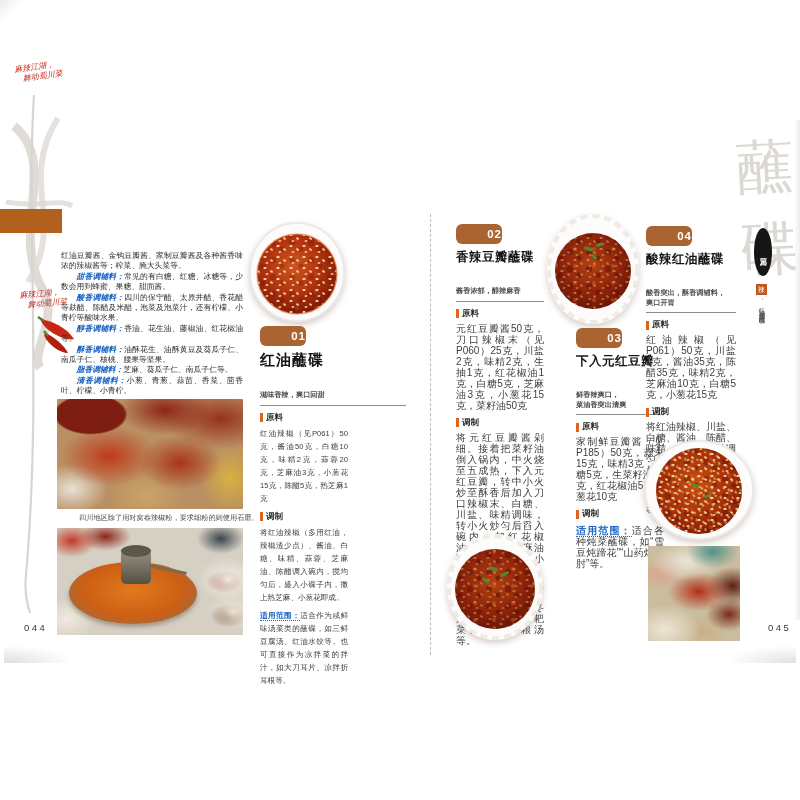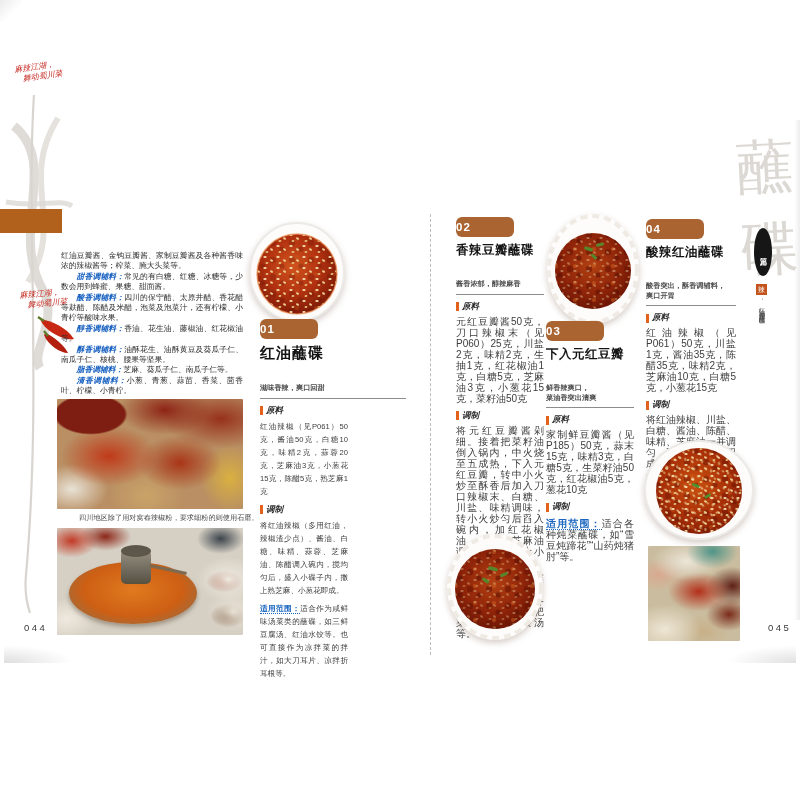--- a/index.html
+++ b/index.html
@@ -25,30 +25,30 @@
   .gutter{position:absolute;left:430px;top:214px;height:441px;width:0;border-left:1.5px dashed #bcbcbc;}
   .corner{position:absolute;pointer-events:none;}
   
   .intro{position:absolute;left:61px;top:231px;width:182px;font-size:7.8px;line-height:10.4px;
     color:#2e2e2e;text-align:justify;margin-top:20px;}
   .intro p{margin:0;}
   .intro p.item{text-indent:2em;}
   .intro .lbl{color:#155fc0;font-weight:bold;font-style:italic;}
   
   .col{position:absolute;}
-  .badge{display:block;width:58px;height:20px;line-height:20px;background:#aa6431;color:#fff;
-    font-weight:bold;font-size:11.5px;text-align:left;border-radius:6px;letter-spacing:1px;}
+  .badge{display:block;width:46px;height:20px;line-height:20px;background:#aa6431;color:#fff;
+    font-weight:bold;font-size:11.5px;text-align:right;border-radius:6px;letter-spacing:1px;margin-top:7px;}
   .rt{margin:5px 0 2px;color:#141414;font-weight:bold;letter-spacing:1px;
       font-family:"DejaVu Sans",sans-serif;}
   .rt-lg{font-size:15px;}
   .rt-sm{font-size:12.5px;letter-spacing:.5px;}
   .rsub{font-size:7.2px;line-height:9.5px;font-weight:bold;color:#4c4c4c;margin-top:20px;}
   .rsub span{display:block;}
   .rule{border:none;border-top:1px solid #8c8c8c;margin:5px 0 4px;}
-  .sec-h{display:flex;align-items:center;font-size:8.5px;font-weight:bold;color:#2c2c2c;margin:6px 0 3px;font-style:italic;}
+  .sec-h{display:flex;align-items:center;font-size:8.5px;font-weight:bold;color:#2c2c2c;margin:6px 0 3px;}
   .bullet{display:inline-block;width:3px;height:9px;background:#e2621b;margin-right:3px;}
   .body-t{margin:0;font-size:10px;line-height:11px;color:#3c3c3c;text-align:justify;}
   .colL .body-t{font-size:7.6px;line-height:13px;width:88px;}
   .scope{margin-top:5px;}
   .scope .lbl{color:#1b66c0;font-weight:bold;border-bottom:1px dotted #1b66c0;}
   
   .bowl{position:absolute;filter:drop-shadow(0 3px 3px rgba(110,80,60,.28));}
   .photo{position:absolute;border-radius:1px;}
   .caption{position:absolute;font-size:7.2px;color:#4a4a4a;padding-left:22px;}
   .m1{background:#b98f63;background-image:
@@ -229,21 +229,21 @@
     <circle cx="47" cy="58" r="38" fill="url(#gs2)"></circle>
     <circle cx="47" cy="58" r="38" fill="url(#pChunk)"></circle>
     <circle cx="47" cy="58" r="38" fill="url(#pSes)" opacity=".45"></circle>
     <g fill="#55862c">
       <rect x="38" y="34" width="9" height="3.5" rx="1.7" transform="rotate(18 42 36)"></rect>
       <rect x="50" y="30" width="8" height="3.2" rx="1.6" transform="rotate(-14 54 32)"></rect>
       <rect x="45" y="42" width="7" height="3" rx="1.5" transform="rotate(40 48 43)"></rect>
     </g>
   </svg>
 
-  <div class="col" style="left:546px;top:321px;width:88px">
+  <div class="col" style="left:576px;top:321px;width:88px">
     <span class="badge">03</span>
     <h2 class="rt rt-sm">下入元红豆瓣</h2>
     <div class="rsub">
       <span>鲜香辣爽口，</span>
         <span>菜油香突出清爽</span>
     </div>
     <hr class="rule">
     <div class="sec-h">
         <span class="bullet"></span>
         <span>原料</span>

